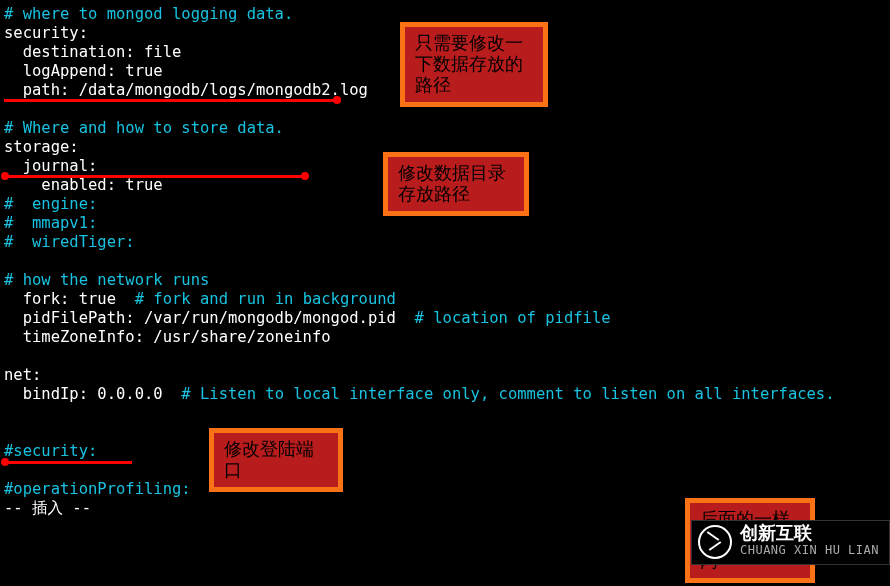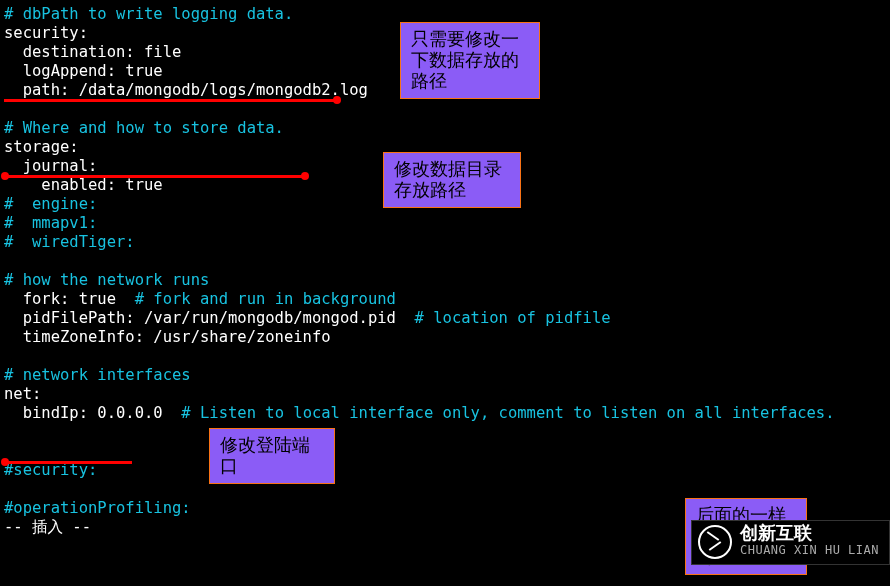--- a/index.html
+++ b/index.html
@@ -42,27 +42,27 @@
   .dot {
     position: absolute;
     width: 8px;
     height: 8px;
     border-radius: 50%;
     background: #ff0000;
   }
 
   .anno {
     position: absolute;
-    background: #8b5cf6;
+    background: #b91c1c;
     color: #000;
     font-family: "SimSun","Songti SC",serif;
     font-size: 18px;
     line-height: 21px;
     padding: 6px 10px;
-    border: 1px solid #f97316;
+    border: 5px solid #f97316;
     box-shadow: 0 0 0 1px rgba(0,0,0,0.15);
   }
 
   .watermark {
     position: absolute;
     right: 0;
     bottom: 22px;
     height: 44px;
     display: flex;
     align-items: center;
@@ -88,40 +88,39 @@
   }
   .wm-logo::before { width: 14px; height: 2px; top: 8px; left: 6px; transform: rotate(35deg); }
   .wm-logo::after  { width: 14px; height: 2px; top: 18px; left: 8px; transform: rotate(-35deg); }
   .wm-cn { color: #fff; font-family: "SimHei","Heiti SC",sans-serif; font-size: 18px; line-height: 16px; font-weight: bold; }
   .wm-en { color: #aaa; font-size: 12px; letter-spacing: 0.5px; }
 </style>
 </head>
 <body>
 
 <div class="code-area" id="code-area">
-    <div class="line"><span class="c-comment"># dbPath to write logging data.</span></div>
+    <div class="line"><span class="c-comment"># where to mongod logging data.</span></div>
     <div class="line"><span class="c-text">security:</span></div>
     <div class="line"><span class="c-text">  destination: file</span></div>
     <div class="line"><span class="c-text">  logAppend: true</span></div>
     <div class="line"><span class="c-text">  path: /data/mongodb/logs/mongodb2.log</span></div>
     <div class="line"><span class="c-text"></span></div>
     <div class="line"><span class="c-comment"># Where and how to store data.</span></div>
     <div class="line"><span class="c-text">storage:</span></div>
     <div class="line"><span class="c-text">  journal:</span></div>
     <div class="line"><span class="c-text">    enabled: true</span></div>
     <div class="line"><span class="c-comment">#  engine:</span></div>
     <div class="line"><span class="c-comment">#  mmapv1:</span></div>
     <div class="line"><span class="c-comment">#  wiredTiger:</span></div>
     <div class="line"><span class="c-text"></span></div>
     <div class="line"><span class="c-comment"># how the network runs</span></div>
     <div class="line"><span class="c-text">  fork: true  </span><span class="c-comment"># fork and run in background</span></div>
     <div class="line"><span class="c-text">  pidFilePath: /var/run/mongodb/mongod.pid  </span><span class="c-comment"># location of pidfile</span></div>
     <div class="line"><span class="c-text">  timeZoneInfo: /usr/share/zoneinfo</span></div>
     <div class="line"><span class="c-text"></span></div>
-    <div class="line"><span class="c-comment"># network interfaces</span></div>
     <div class="line"><span class="c-text">net:</span></div>
     <div class="line"><span class="c-text">  bindIp: 0.0.0.0  </span><span class="c-comment"># Listen to local interface only, comment to listen on all interfaces.</span></div>
     <div class="line"><span class="c-text"></span></div>
     <div class="line"><span class="c-text"></span></div>
     <div class="line"><span class="c-comment">#security:</span></div>
     <div class="line"><span class="c-text"></span></div>
     <div class="line"><span class="c-comment">#operationProfiling:</span></div>
     <div class="line"><span class="c-text">-- 插入 --</span></div>
   </div>
 

